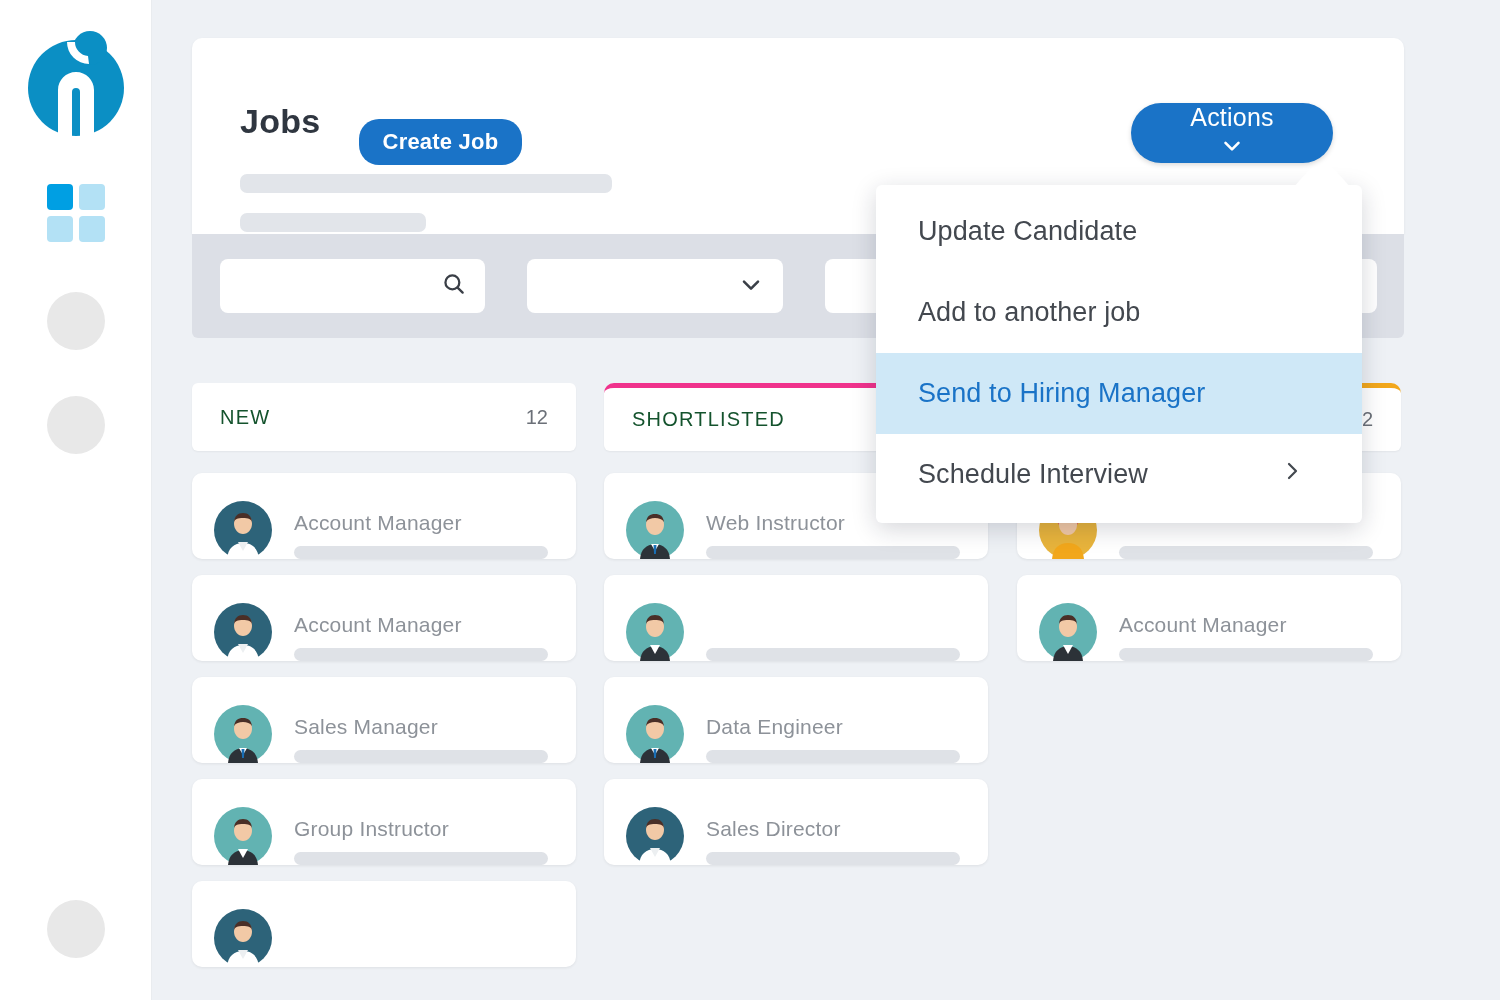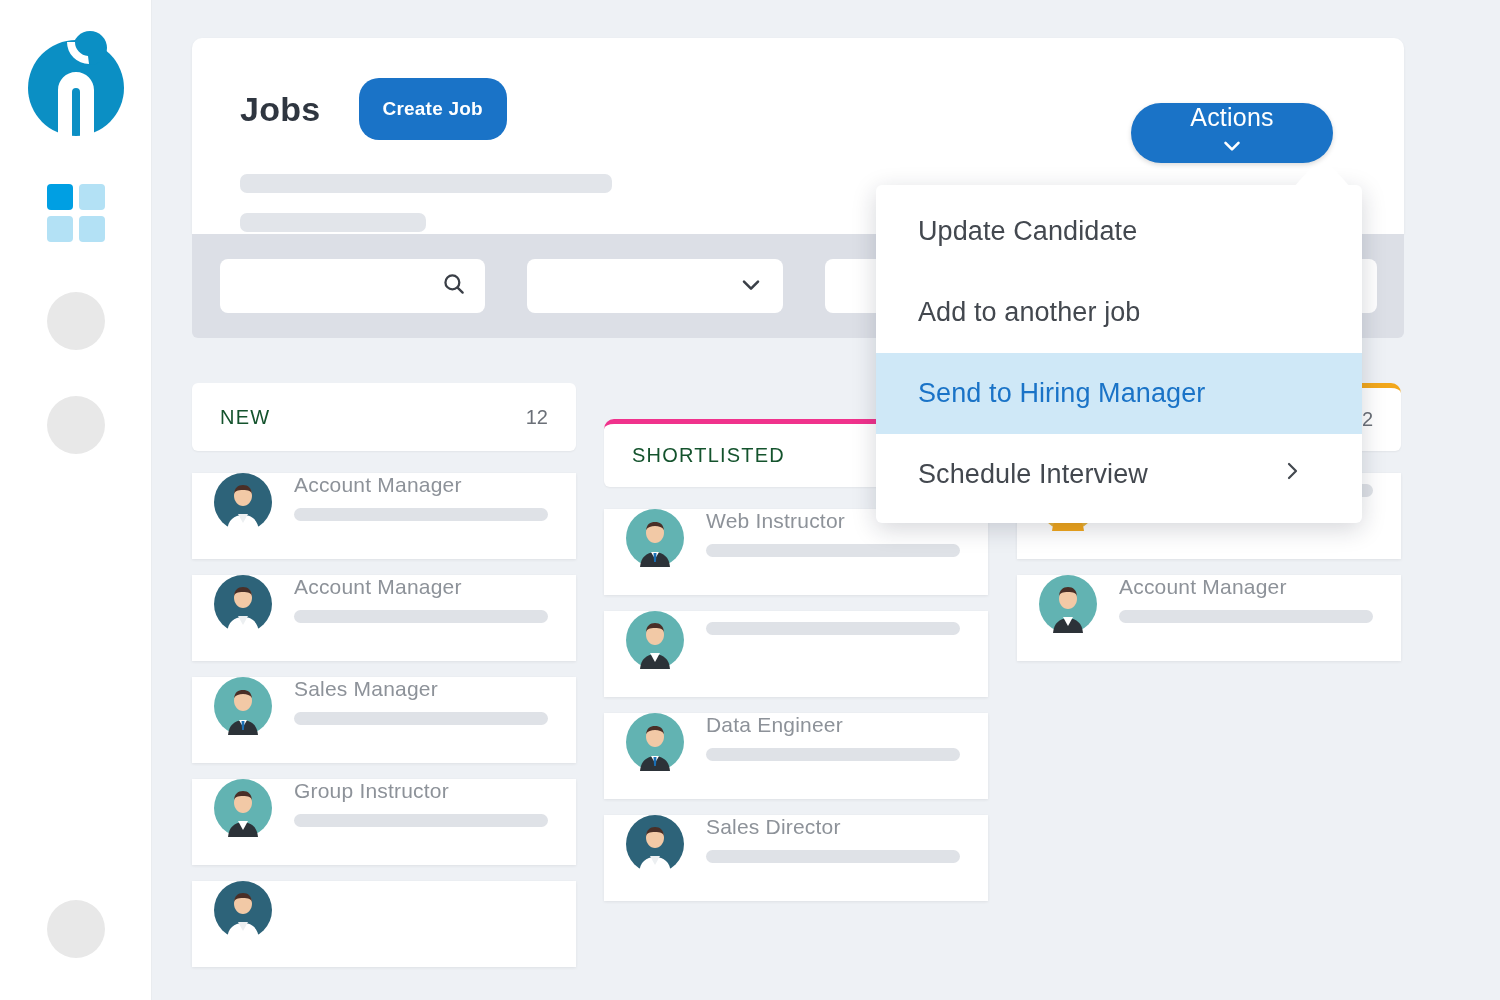--- a/index.html
+++ b/index.html
@@ -50,23 +50,23 @@
     border-radius: 10px 10px 0 0;
     box-shadow: 0 1px 3px rgba(0,0,0,.06);
   }
   .header-row { display: flex; align-items: center; padding: 40px 0 0 48px; }
   .page-title {
     font-size: 34px; color: #2f3640; letter-spacing: .3px;
   }
   .create-job-btn {
     margin-left: 38px;
     background: #1a73c7; color: #ffffff;
-    font-size: 19px; font-weight: 700;
-    padding: 20px 24px; border: none; border-radius: 20px;
-    cursor: pointer; letter-spacing: .2px;
+    font-size: 22px; font-weight: 700;
+    padding: 10px 24px; border: none; border-radius: 20px;
+    cursor: pointer; letter-spacing: .2px; margin-top: 41px;
   }
   .skel { background: #e2e5ea; border-radius: 7px; }
   .skel.line1 { position: absolute; left: 48px; top: 136px; width: 372px; height: 19px; }
   .skel.line2 { position: absolute; left: 48px; top: 175px; width: 186px; height: 19px; }
 
   
   .filter-band {
     position: absolute; left: 40px; top: 234px;
     width: 1212px; height: 104px;
     background: #dcdfe6; border-radius: 0 0 6px 6px;
@@ -80,41 +80,41 @@
   .field.search  { left: 28px;  width: 265px; }
   .field.select  { left: 335px; width: 256px; }
   .field.third   { left: 633px; width: 265px; }
   .field.fourth  { left: 940px; width: 245px; }
   .ficon { color: #3a3f47; }
 
   
   .board { position: absolute; left: 40px; top: 383px; width: 1260px; }
   .col { position: absolute; top: 0; width: 384px; }
   .col.c1 { left: 0px; }
-  .col.c2 { left: 412px; margin-top: 36px; }
+  .col.c2 { left: 412px; }
   .col.c3 { left: 825px; }
   .col-head {
     position: relative;
     height: 68px; background: #ffffff;
     border-radius: 6px;
     display: flex; align-items: center; justify-content: space-between;
     padding: 0 28px;
     box-shadow: 0 1px 2px rgba(0,0,0,.05);
   }
   .col-head.accent-pink   { border-top: 5px solid #f0328c; border-radius: 10px 10px 6px 6px; }
   .col-head.accent-amber  { border-top: 5px solid #f2a71b; border-radius: 10px 10px 6px 6px; }
   .col-name { font-size: 20px; color: #14532d; letter-spacing: 1.2px; }
   .col-count { font-size: 20px; color: #6b7078; }
 
   .cards { margin-top: 22px; }
   .card {
     height: 86px; margin-bottom: 16px;
-    background: #ffffff; border-radius: 0;
+    background: #ffffff; border-radius: 10px;
     box-shadow: 0 1px 3px rgba(0,0,0,.07);
-    display: flex; align-items: flex-start; padding-left: 22px;
+    display: flex; align-items: flex-end; padding-left: 22px;
   }
   .avatar { width: 58px; height: 58px; border-radius: 50%; flex: 0 0 58px; }
   .card-body { margin-left: 22px; flex: 1; padding-right: 28px; }
   .card-title {
     font-size: 21px; color: #8d9299; letter-spacing: .2px;
     white-space: nowrap;
   }
   .card-skel { margin-top: 11px; height: 13px; background: #dfe2e7; border-radius: 7px; }
   .card-skel.w1 { width: 100%; }
 

